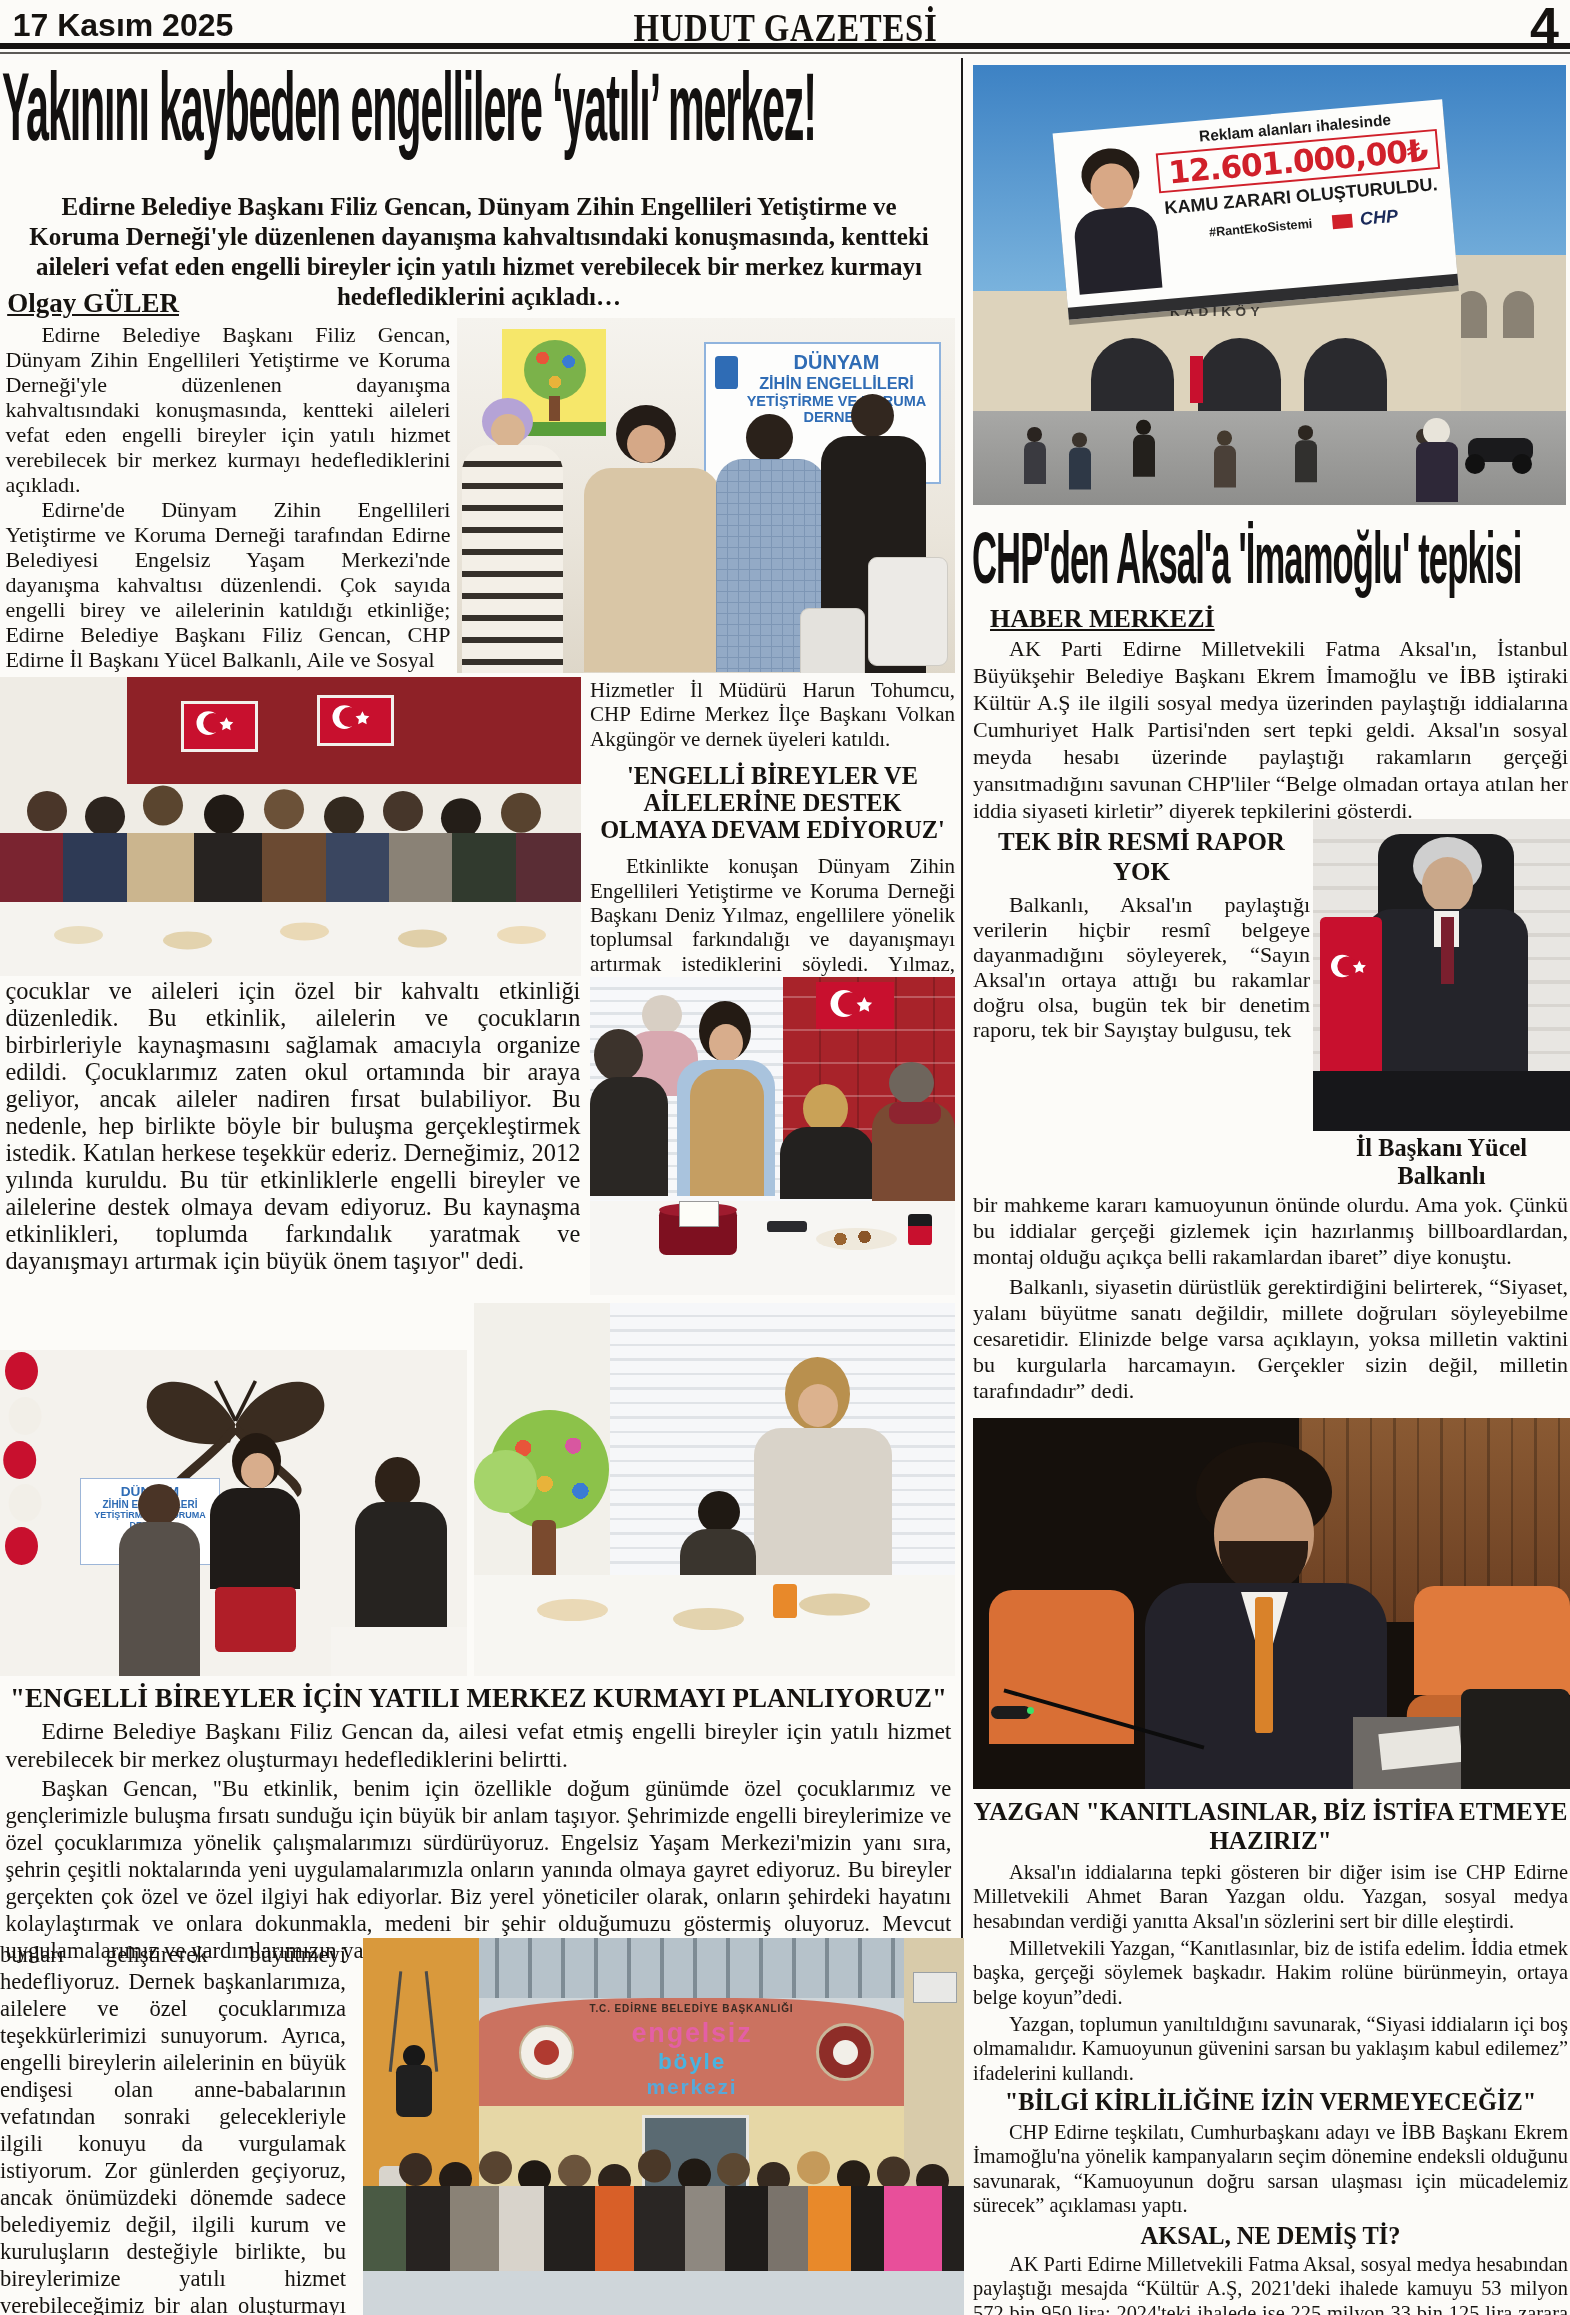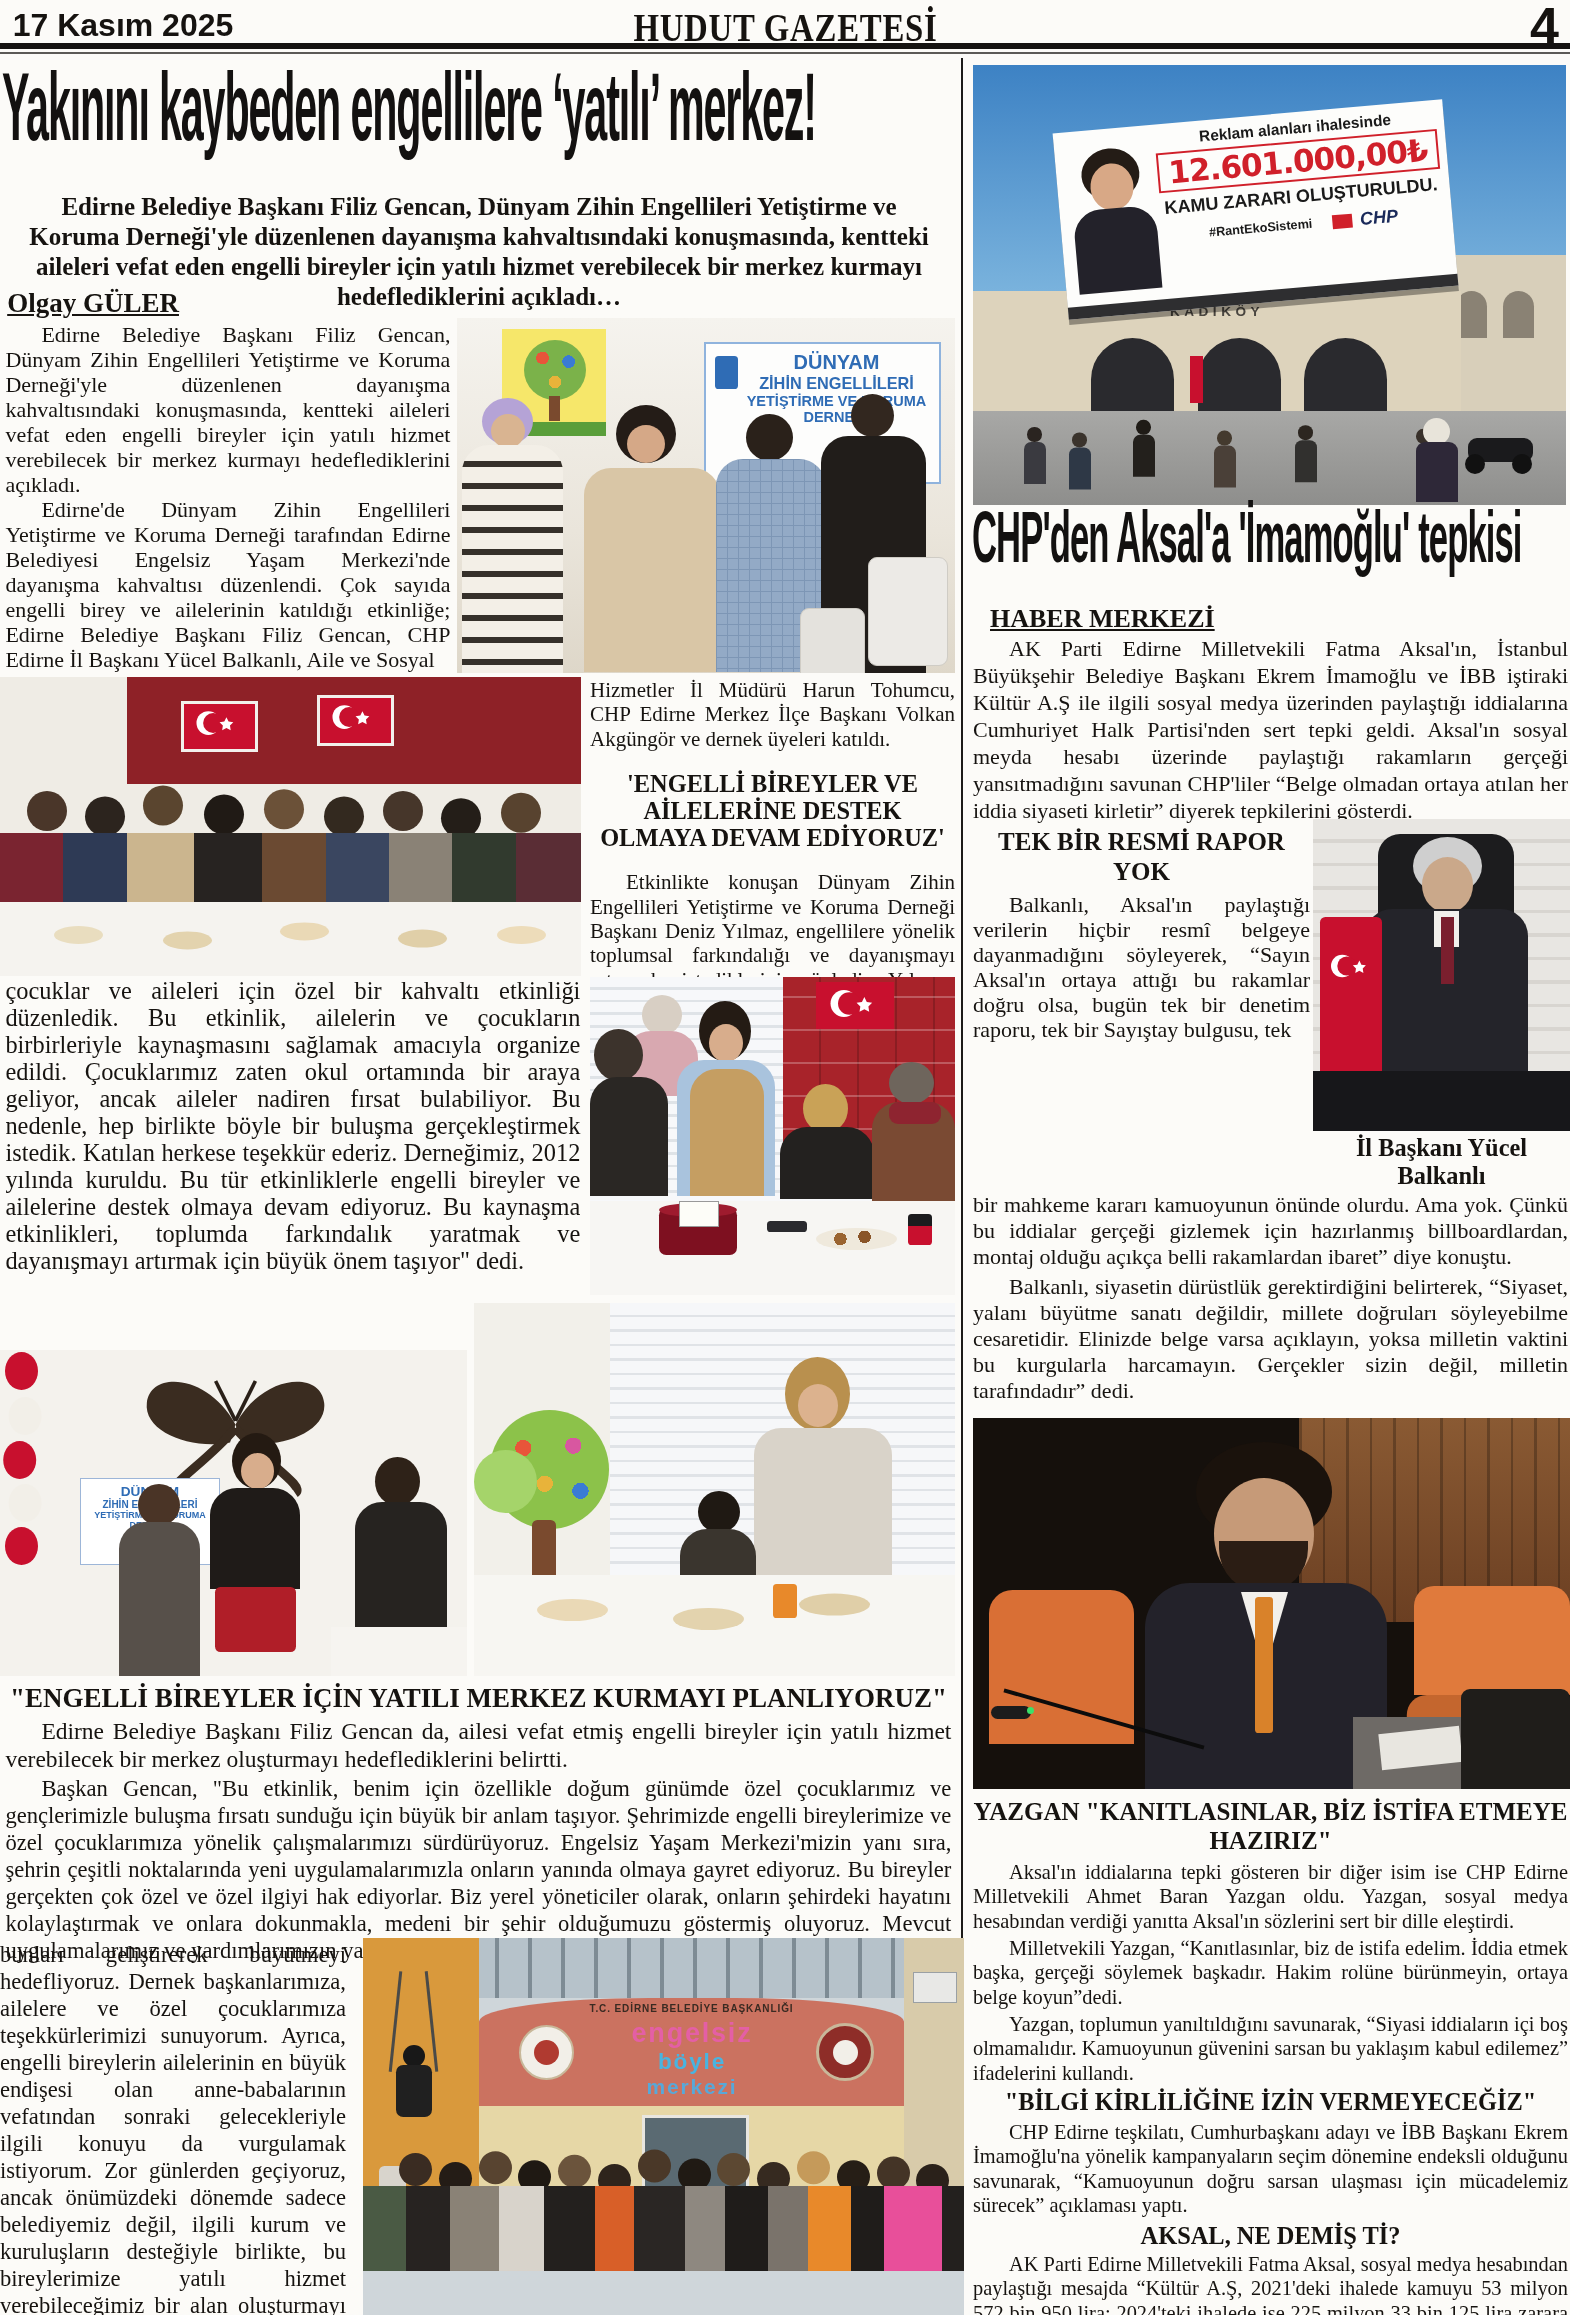--- a/index.html
+++ b/index.html
@@ -93,21 +93,21 @@
     </div>
     <div class="h" style="left:27px;top:114px;width:40px;height:40px;background:#4a3629;box-shadow:58px 5.4px 0 #2c241e,116px -5.4px 0 #5a452f,177px 3.6px 0 #201a15,237px -1.8px 0 #6b5138,297px 5.4px 0 #33291f,356px 0 0 #46362a,414px 7.2px 0 #241e18,474px 1.8px 0 #58432f;"></div>
     <div class="abs" style="left:0;top:156px;width:581px;height:72px;background:linear-gradient(90deg,#7a2430 0 63px,#2e3a55 63px 127px,#cbb58e 127px 194px,#272321 194px 262px,#6b4a32 262px 326px,#3a4660 326px 389px,#8a8276 389px 452px,#313a2e 452px 516px,#5a2d35 516px 581px);"></div>
     <div class="abs" style="left:0;bottom:0;width:581px;height:74px;background:#f5f3ef;">
       <div class="abs" style="left:54px;top:23.5px;width:49px;height:18px;border-radius:50%;background:#e9ddbf;box-shadow:109px 5.4px 0 #e3d3ae,226px -3.6px 0 #ead9b6,344px 3.6px 0 #e0cfa8,443px 0 0 #eddcba;"></div>
     </div>
   </div>
 
   <div class="abs just" style="left:590px;top:678px;width:365px;font-size:21px;line-height:24.4px;">
     <div>Hizmetler İl Müdürü Harun Tohumcu, CHP Edirne Merkez İlçe Başkanı Volkan Akgüngör ve dernek üyeleri katıldı.</div>
-    <div class="subhead" style="font-size:24.4px;line-height:27px;margin:19px 0;">'ENGELLİ BİREYLER VE AİLELERİNE DESTEK OLMAYA DEVAM EDİYORUZ'</div>
+    <div class="subhead" style="font-size:24.4px;line-height:27px;margin:11px 0;">'ENGELLİ BİREYLER VE AİLELERİNE DESTEK OLMAYA DEVAM EDİYORUZ'</div>
     <div class="ind">Etkinlikte konuşan Dünyam Zihin Engellileri Yetiştirme ve Koruma Derneği Başkanı Deniz Yılmaz, engellilere yönelik toplumsal farkındalığı ve dayanışmayı artırmak istediklerini söyledi. Yılmaz, "Bugün, engelli arkadaşlarımız,</div>
   </div>
 
   <div class="abs just" style="left:5.4px;top:977px;width:575px;font-size:24.4px;line-height:27px;">çocuklar ve aileleri için özel bir kahvaltı etkinliği düzenledik. Bu etkinlik, ailelerin ve çocukların birbirleriyle kaynaşmasını sağlamak amacıyla organize edildi. Çocuklarımız zaten okul ortamında bir araya geliyor, ancak aileler nadiren fırsat bulabiliyor. Bu nedenle, hep birlikte böyle bir buluşma gerçekleştirmek istedik. Katılan herkese teşekkür ederiz. Derneğimiz, 2012 yılında kuruldu. Bu tür etkinliklerle engelli bireyler ve ailelerine destek olmaya devam ediyoruz. Bu kaynaşma etkinlikleri, toplumda farkındalık yaratmak ve dayanışmayı artırmak için büyük önem taşıyor" dedi.</div>
 
   <div class="photo" style="left:590px;top:977px;width:365px;height:318px;background:repeating-linear-gradient(180deg,#f7f8fa 0 10px,#dfe3e7 10px 12.7px);">
     <div class="abs" style="right:0;top:0;width:172px;height:217px;background:repeating-linear-gradient(0deg,transparent 0 31px,rgba(255,255,255,.25) 31px 33px),repeating-linear-gradient(90deg,transparent 0 36px,rgba(0,0,0,.18) 36px 38px),#a8232a;">
       <div class="abs" style="left:33px;top:5.4px;width:78px;height:47px;background:#c8102e;">
         <svg width="72" height="43" viewBox="0 0 24 16">
             <circle cx="9" cy="8" r="5" fill="#fff"></circle>
@@ -254,21 +254,21 @@
     <div class="abs" style="left:0;bottom:0;width:593px;height:94px;background:linear-gradient(180deg,#a8a8a6,#8e8e8c);">
       <div class="h" style="left:54px;top:16.3px;width:14.5px;height:14.5px;background:#2a2420;box-shadow:45px 5.4px 0 #3a332c,109px -7.2px 0 #1f1b16,190px 3.6px 0 #443a2e,271px -1.8px 0 #2c2620,389px 1.8px 0 #38302a;"></div>
       <div class="abs" style="left:51px;top:31px;width:22px;height:42px;background:#3a3a40;border-radius:7.2px 7.2px 0 0;box-shadow:45px 5.4px 0 #2e3846,109px -7.2px 0 #23201c,190px 3.6px 0 #4a4038,271px -1.8px 0 #31302e;"></div>
       <div class="h" style="left:450px;top:7.2px;width:27px;height:27px;background:#e8e4da;"></div>
       <div class="abs" style="left:443px;top:31px;width:42px;height:60px;background:#2e2838;border-radius:9px 9px 0 0;"></div>
       <div class="abs" style="right:33px;top:27px;width:65px;height:23.5px;background:#1a1a1c;border-radius:9px;"></div>
       <div class="h" style="right:34px;top:43px;width:20px;height:20px;background:#111;box-shadow:-47px 0 0 #111;"></div>
     </div>
   </div>
 
-  <div class="abs" style="left:972px;top:496px;width:597px;height:89px;">
+  <div class="abs" style="left:972px;top:517px;width:597px;height:89px;">
     <span class="cond" style="display:inline-block;font-size:72px;letter-spacing:-1.8px;transform:scaleX(.48);">CHP'den Aksal'a 'İmamoğlu' tepkisi</span>
   </div>
   <div class="abs b u" style="left:990px;top:604px;font-size:26px;">HABER MERKEZİ</div>
   <div class="abs just ind" style="left:973px;top:635px;width:595px;font-size:22px;line-height:27px;">AK Parti Edirne Milletvekili Fatma Aksal'ın, İstanbul Büyükşehir Belediye Başkanı Ekrem İmamoğlu ve İBB iştiraki Kültür A.Ş ile ilgili sosyal medya üzerinden paylaştığı iddialarına Cumhuriyet Halk Partisi'nden sert tepki geldi. Aksal'ın sosyal meyda hesabı üzerinde paylaştığı rakamların gerçeği yansıtmadığını savunan CHP'liler “Belge olmadan ortaya atılan her iddia siyaseti kirletir” diyerek tepkilerini gösterdi.</div>
 
   <div class="abs subhead" style="left:973px;top:827px;width:337px;font-size:25px;line-height:30px;">TEK BİR RESMİ RAPOR YOK</div>
   <div class="abs just" style="left:973px;top:892px;width:337px;font-size:22px;line-height:25px;">
     <div class="ind">Balkanlı, Aksal'ın paylaştığı verilerin hiçbir resmî belgeye dayanmadığını söyleyerek, “Sayın Aksal'ın ortaya attığı bu rakamlar doğru olsa, bugün tek bir denetim raporu, tek bir Sayıştay bulgusu, tek</div>
   </div>
 

